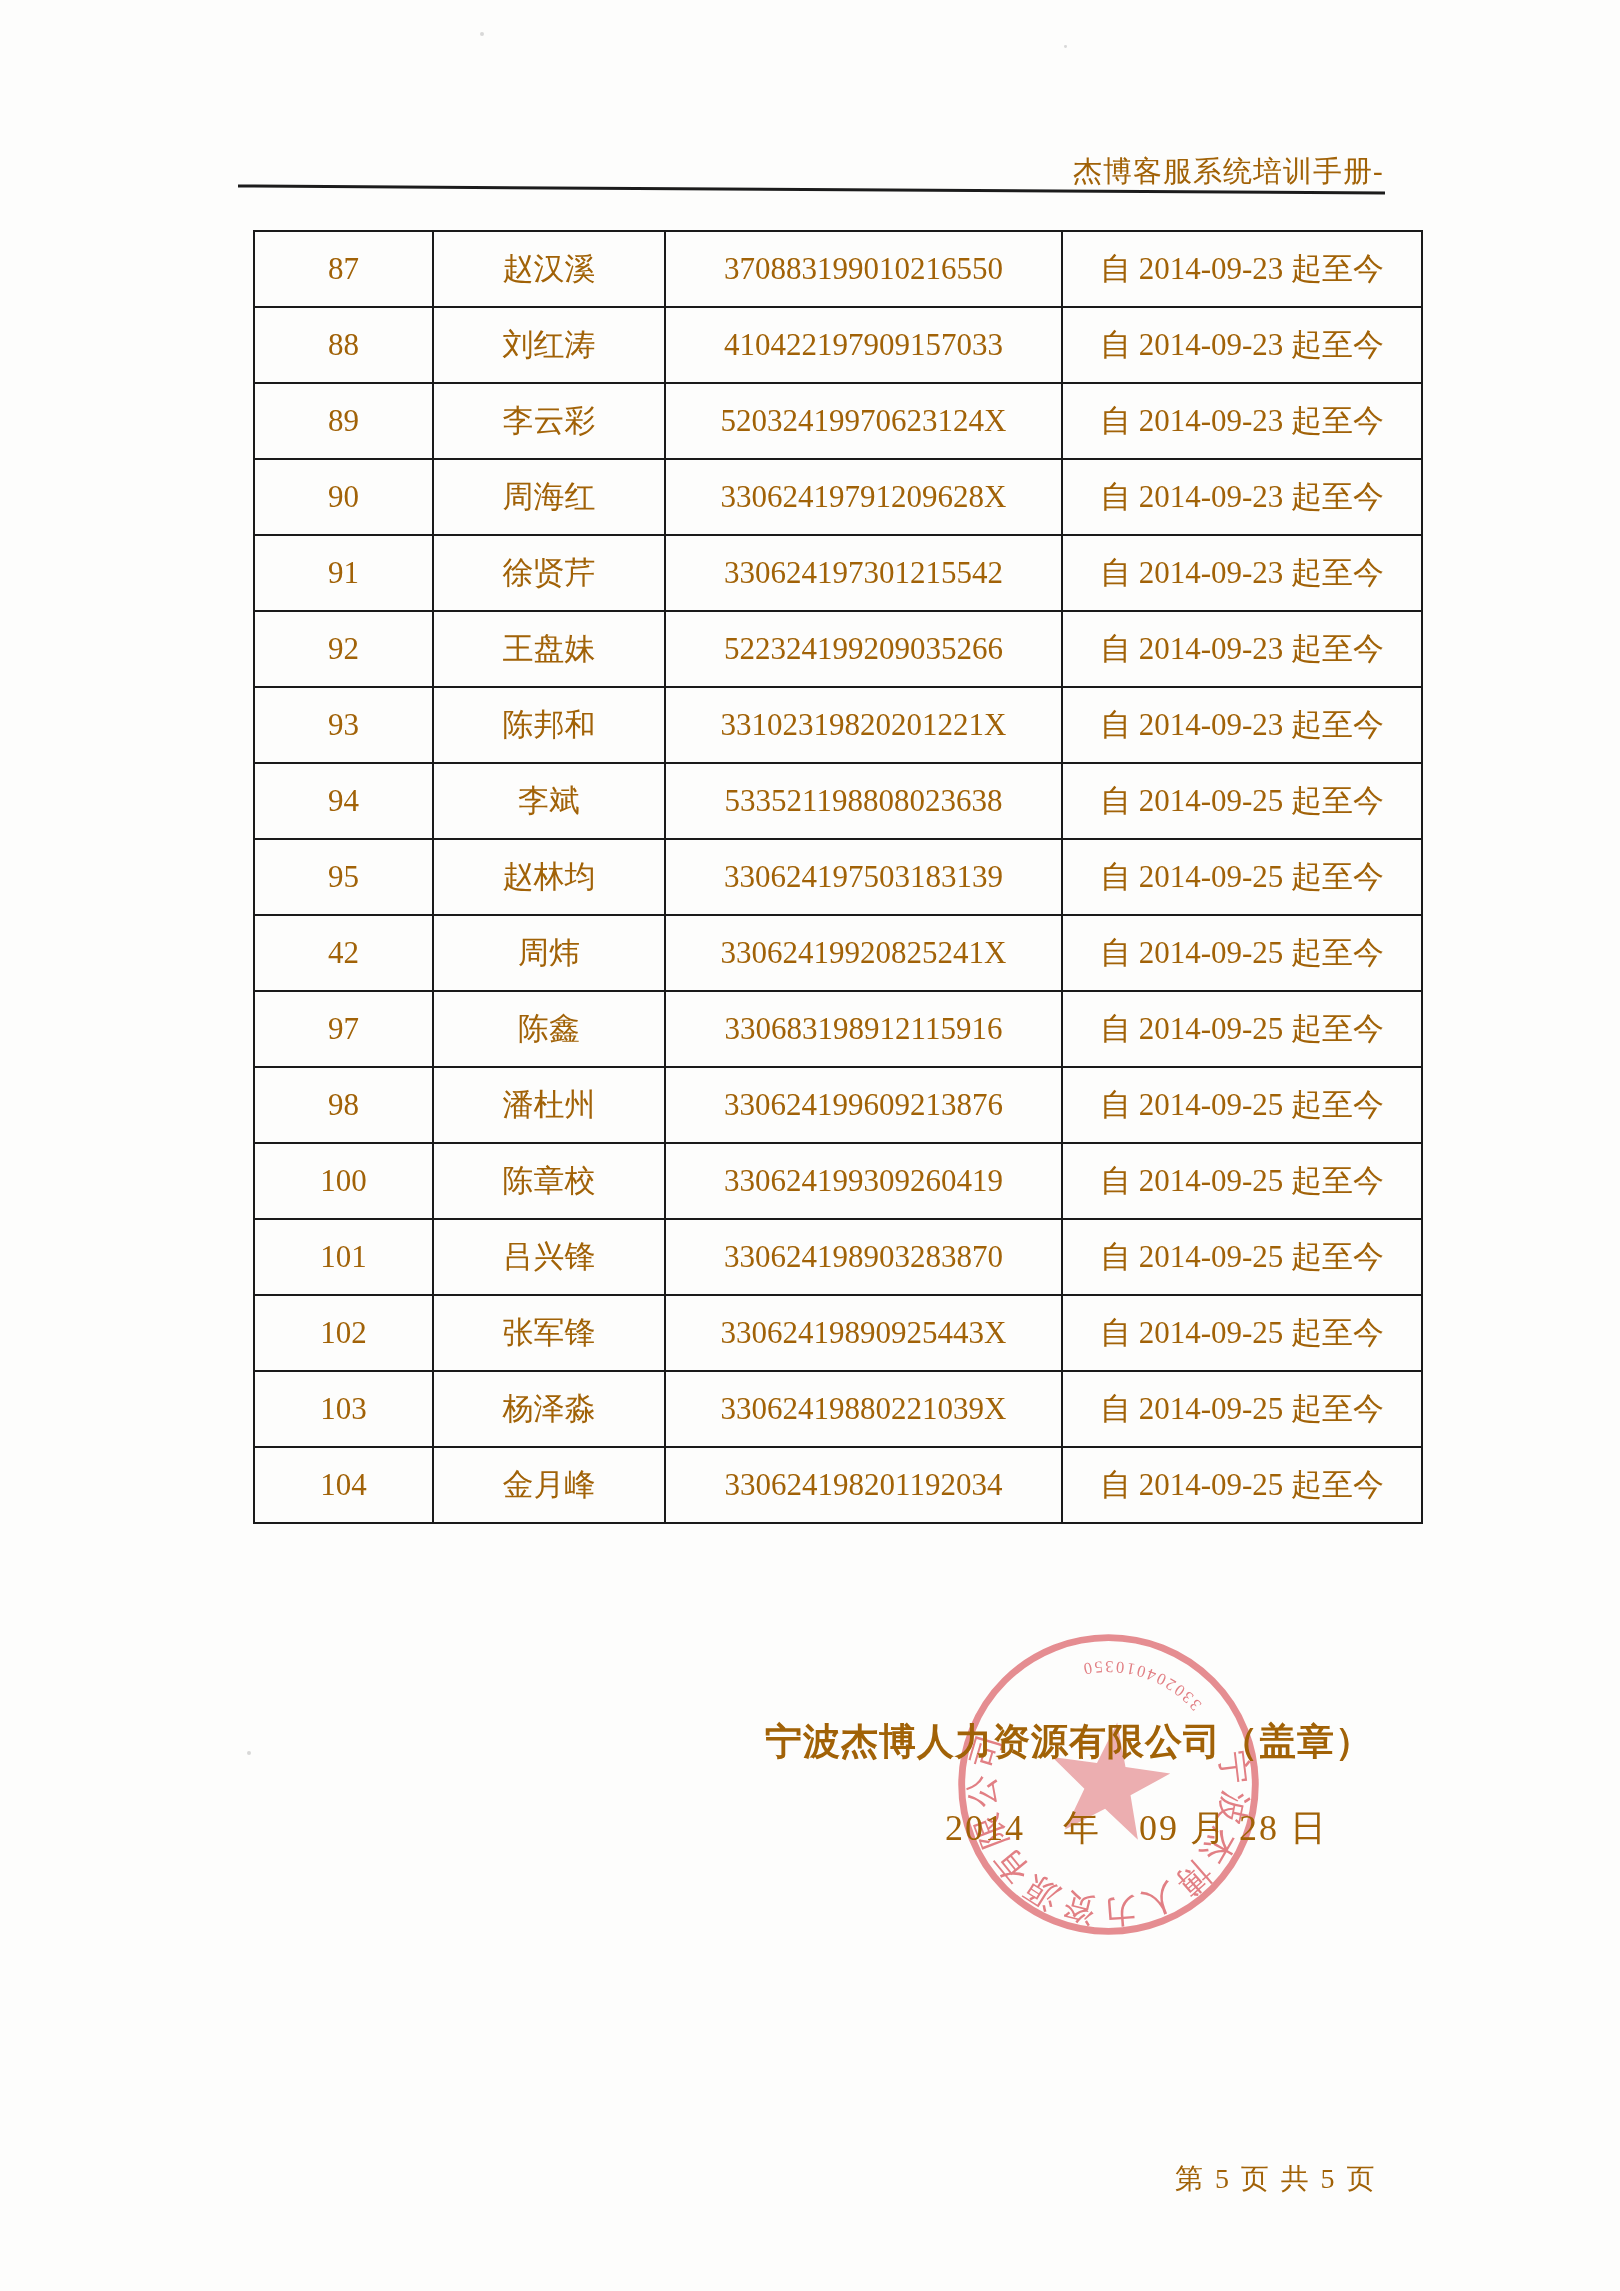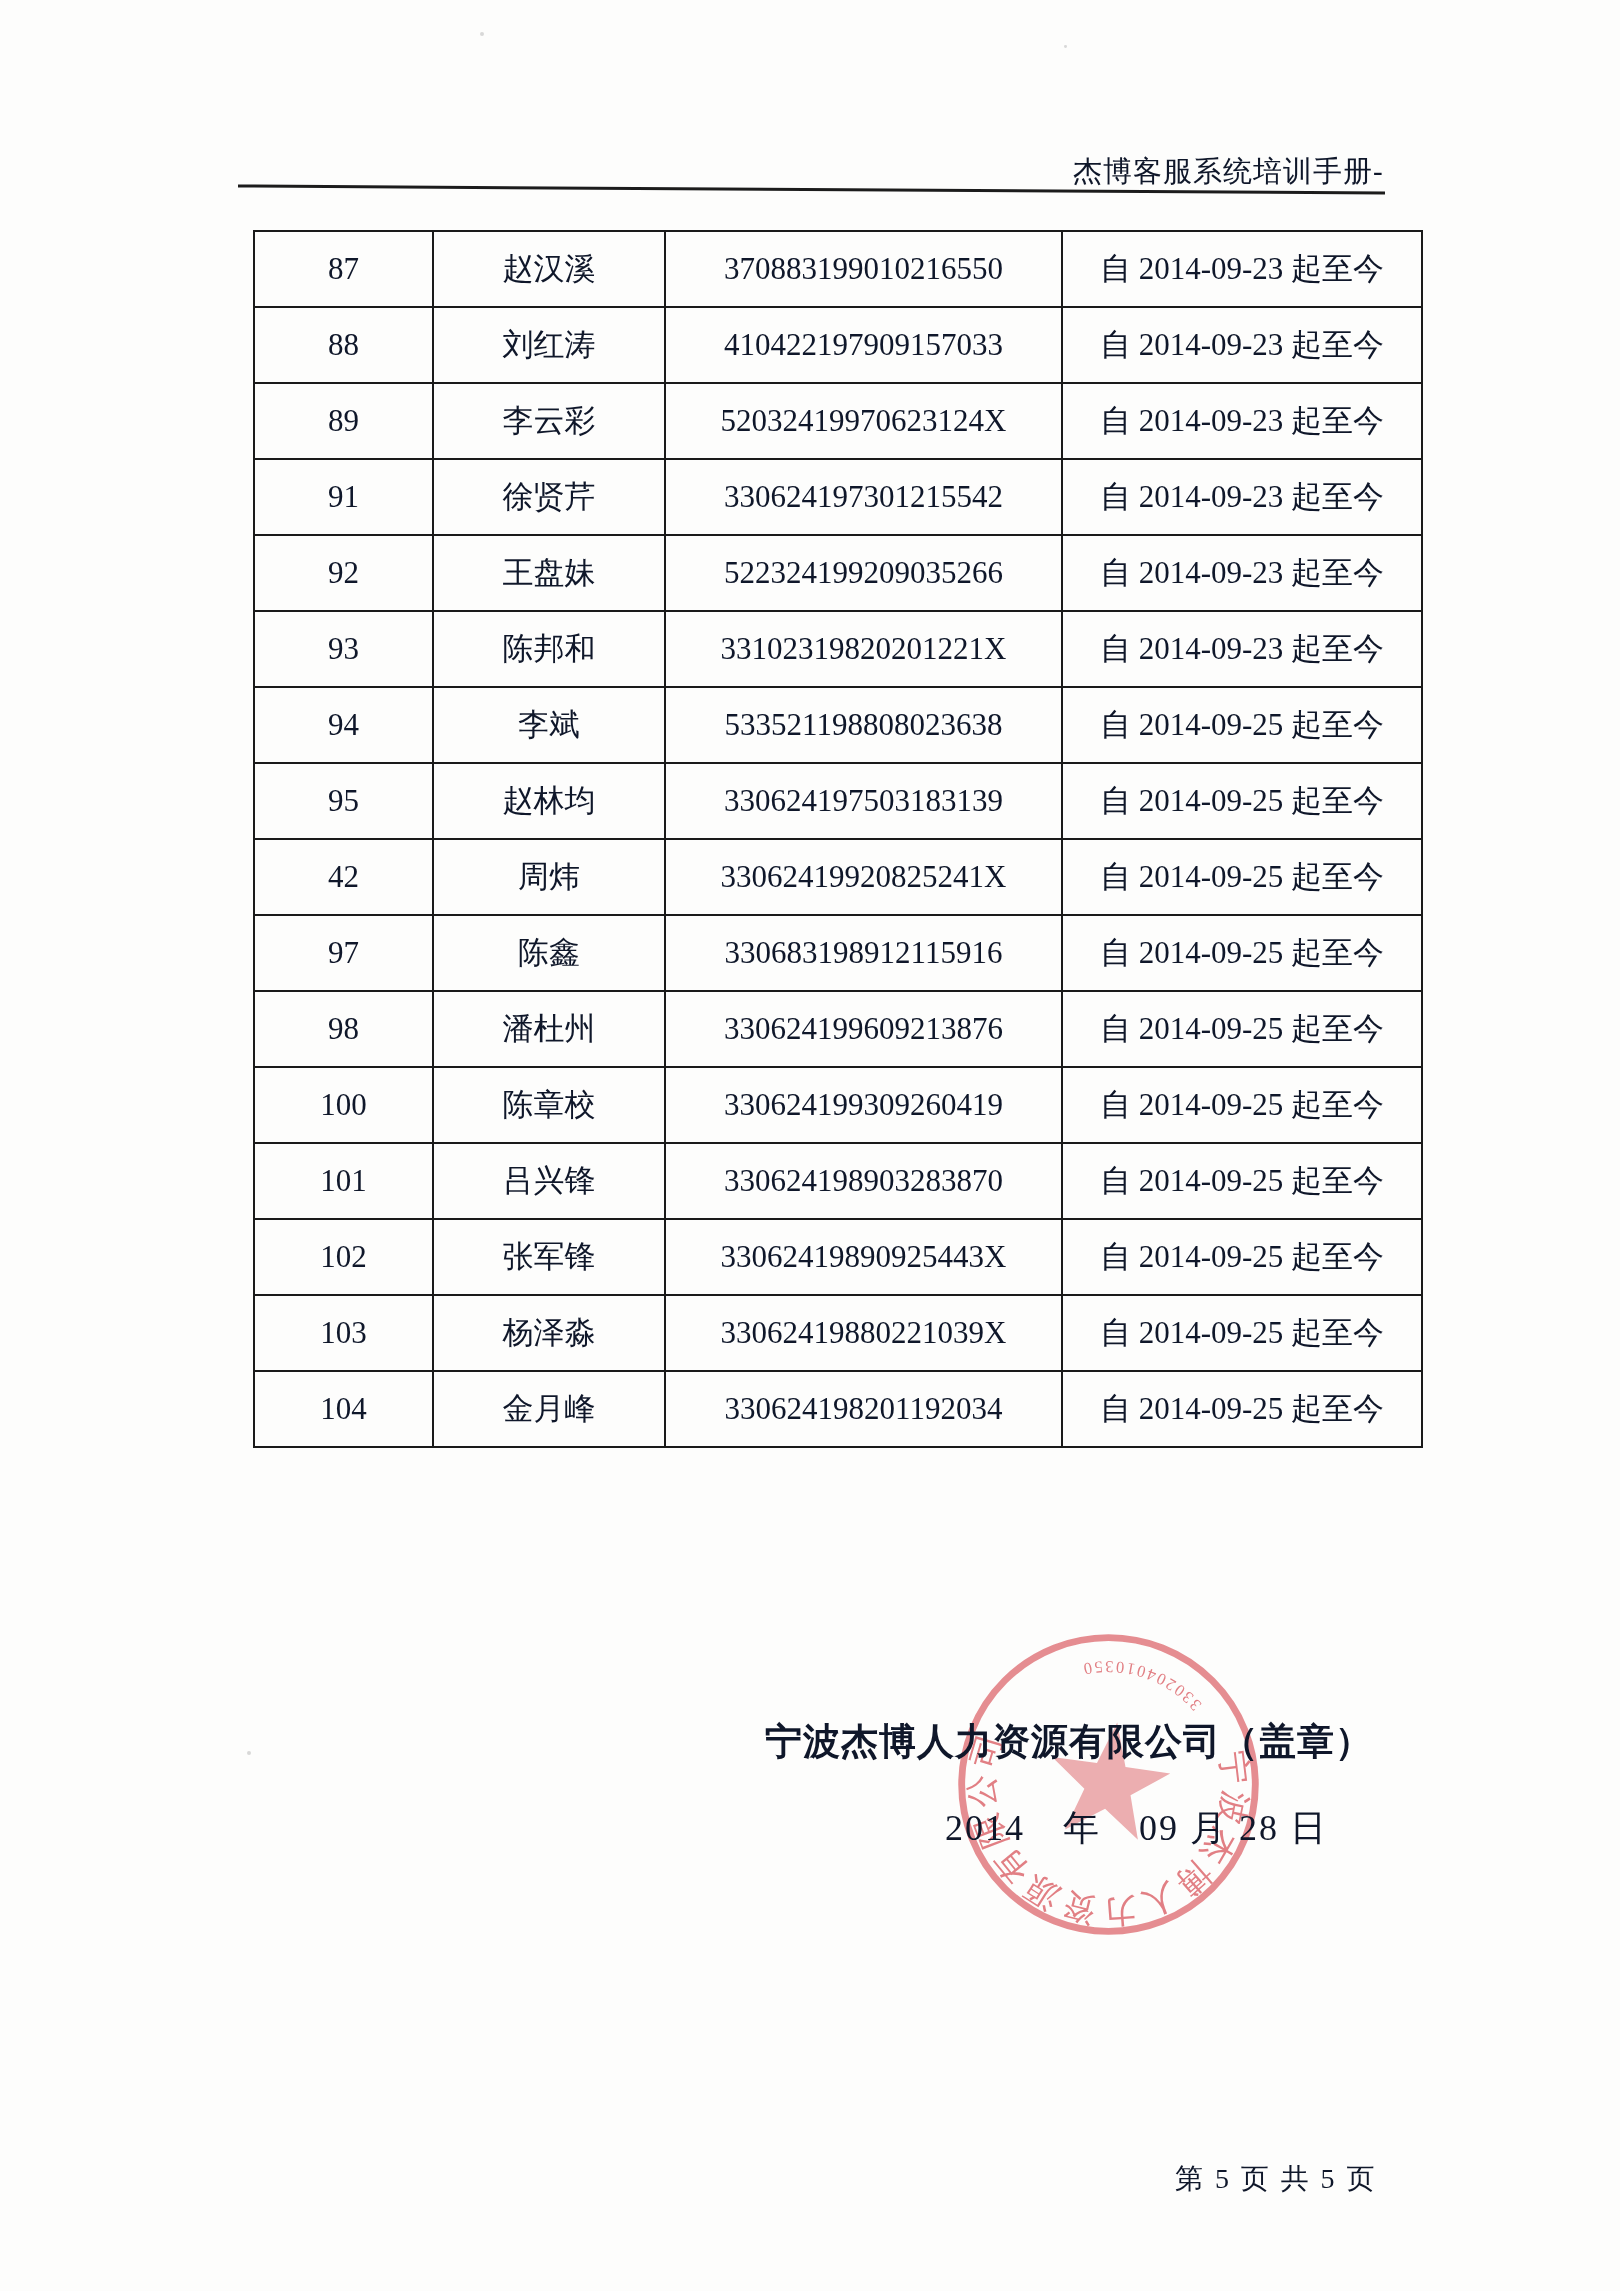--- a/index.html
+++ b/index.html
@@ -4,21 +4,21 @@
 <style>
   * { box-sizing: border-box; }
   html, body { margin: 0; padding: 0; background: #ffffff; }
 
   .page {
     position: relative;
     width: 1620px;
     height: 2292px;
     background: #fdfdfc;
     font-family: "Liberation Serif", "DejaVu Serif", serif;
-    color: #0f172a;
+    color: #a16207;
     overflow: hidden;
   }
 
   .header-title {
     position: absolute;
     left: 1073px;
     top: 152px;
     font-size: 29px;
     letter-spacing: 1px;
     white-space: nowrap;
@@ -134,20 +134,26 @@
       <td class="cell-per">自 2014-09-23 起至今</td>
     </tr>
 
     <tr>
       <td class="cell-no">89</td>
       <td class="cell-name">李云彩</td>
       <td class="cell-id">52032419970623124X</td>
       <td class="cell-per">自 2014-09-23 起至今</td>
     </tr>
 
+    <tr>
+      <td class="cell-no">90</td>
+      <td class="cell-name">周海红</td>
+      <td class="cell-id">33062419791209628X</td>
+      <td class="cell-per">自 2014-09-23 起至今</td>
+    </tr>
 
     <tr>
       <td class="cell-no">91</td>
       <td class="cell-name">徐贤芹</td>
       <td class="cell-id">330624197301215542</td>
       <td class="cell-per">自 2014-09-23 起至今</td>
     </tr>
 
     <tr>
       <td class="cell-no">92</td>

